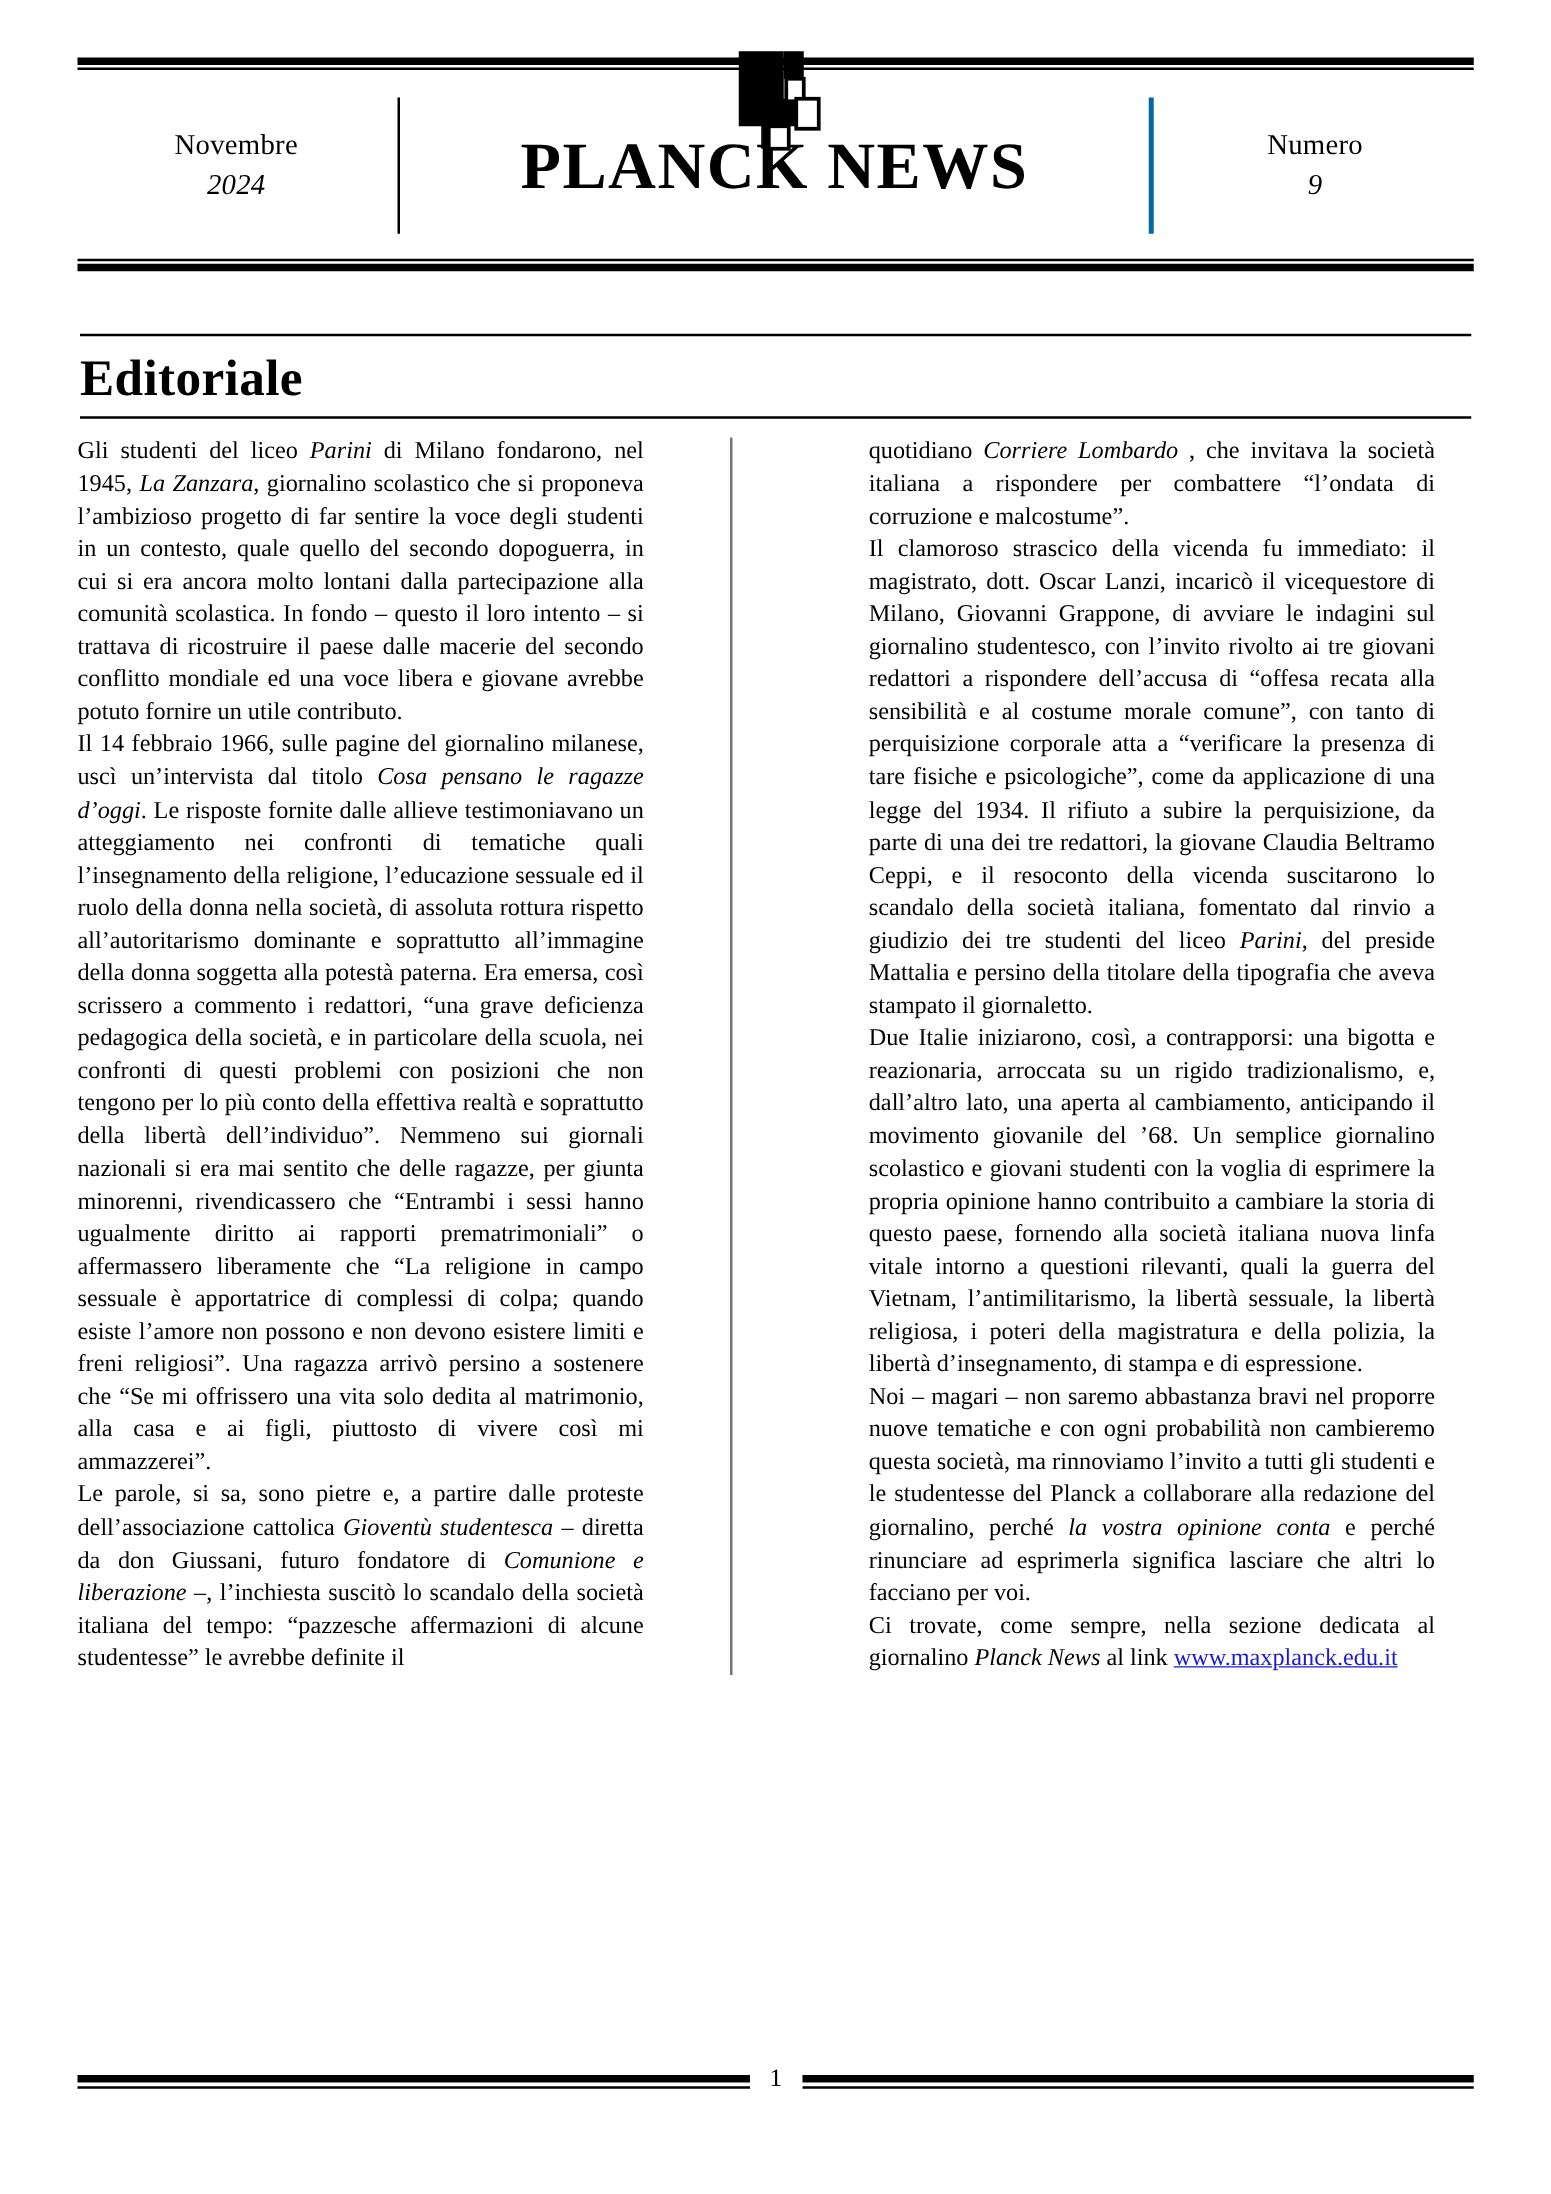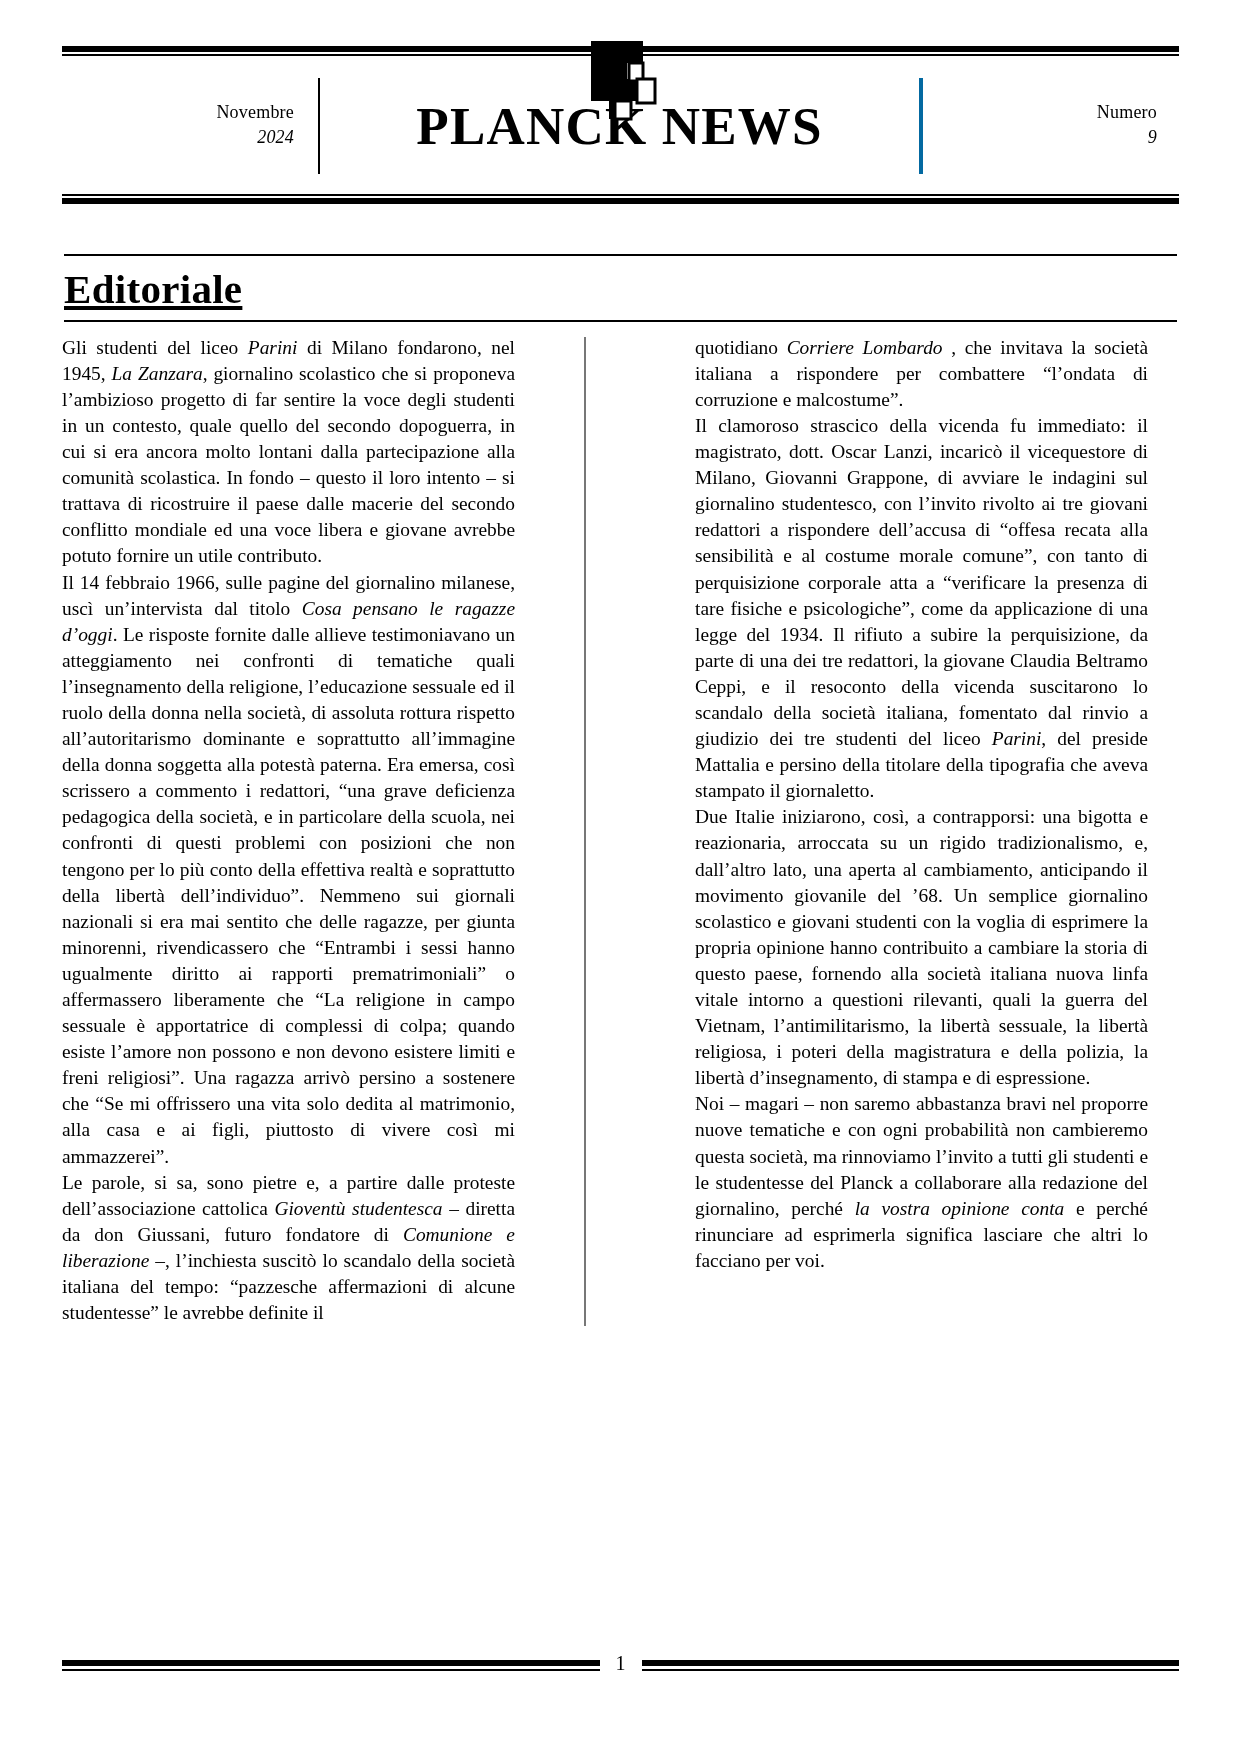--- a/index.html
+++ b/index.html
@@ -63,22 +63,22 @@
 
   .nameplate {
     display: flex;
     align-items: center;
     justify-content: space-between;
     padding: 18px 22px 14px 22px;
     box-sizing: border-box;
   }
   .np-side {
     width: 210px;
-    text-align: right;
-    font-size: 18px;
+    text-align: center;
+    font-size: 23px;
     line-height: 1.38;
     letter-spacing: 0.2px;
   }
   .np-side .l2 { display: block; font-style: italic; }
   .np-left {
     border-right: 2px solid #000;
     padding: 22px 24px 24px 0;
     margin-right: 0;
   }
   .np-right {
@@ -117,21 +117,20 @@
     border-top: 2px solid #000;
     margin: 0 2px;
   }
   .headline {
     font-size: 41px;
     font-weight: bold;
     letter-spacing: 0.3px;
     padding: 9px 2px 7px 2px;
     margin: 0;
     font-family: "Liberation Serif", "DejaVu Serif", serif;
-    text-decoration: underline;
   }
   .headline-rule-bot {
     border-top: 2px solid #000;
     margin: 0 2px 0 2px;
   }
 
   .columns {
     display: flex;
     margin-top: 13px;
     align-items: stretch;
@@ -258,20 +257,21 @@
 
       <div class="col col-right">
         <p><span>quotidiano </span><i class="it">Corriere Lombardo</i><span> , che invitava la società italiana a rispondere per combattere “l’ondata di corruzione e malcostume”.</span></p>
 
         <p><span>Il clamoroso strascico della vicenda fu immediato: il magistrato, dott. Oscar Lanzi, incaricò il vicequestore di Milano, Giovanni Grappone, di avviare le indagini sul giornalino studentesco, con l’invito rivolto ai tre giovani redattori a rispondere dell’accusa di “offesa recata alla sensibilità e al costume morale comune”, con tanto di perquisizione corporale atta a “verificare la presenza di tare fisiche e psicologiche”, come da applicazione di una legge del 1934. Il rifiuto a subire la perquisizione, da parte di una dei tre redattori, la giovane Claudia Beltramo Ceppi, e il resoconto della vicenda suscitarono lo scandalo della società italiana, fomentato dal rinvio a giudizio dei tre studenti del liceo </span><i class="it">Parini</i><span>, del preside Mattalia e persino della titolare della tipografia che aveva stampato il giornaletto.</span></p>
 
         <p>Due Italie iniziarono, così, a contrapporsi: una bigotta e reazionaria, arroccata su un rigido tradizionalismo, e, dall’altro lato, una aperta al cambiamento, anticipando il movimento giovanile del ’68. Un semplice giornalino scolastico e giovani studenti con la voglia di esprimere la propria opinione hanno contribuito a cambiare la storia di questo paese, fornendo alla società italiana nuova linfa vitale intorno a questioni rilevanti, quali la guerra del Vietnam, l’antimilitarismo, la libertà sessuale, la libertà religiosa, i poteri della magistratura e della polizia, la libertà d’insegnamento, di stampa e di espressione.</p>
 
         <p><span>Noi – magari – non saremo abbastanza bravi nel proporre nuove tematiche e con ogni probabilità non cambieremo questa società, ma rinnoviamo l’invito a tutti gli studenti e le studentesse del Planck a collaborare alla redazione del giornalino, perché </span><i class="it">la vostra opinione conta</i><span> e perché rinunciare ad esprimerla significa lasciare che altri lo facciano per voi.</span></p>
 
+        <p><span>Ci trovate, come sempre, nella sezione dedicata al giornalino </span><i class="it">Planck News</i><span> al link </span><a class="link" href="#">www.maxplanck.edu.it</a></p>
       </div>
 
     </div>
   </div>
 
   <div class="footer">
     <div class="f-rule-thick"></div>
     <div class="f-rule-thin"></div>
     <div class="pagenum">1</div>
   </div>

